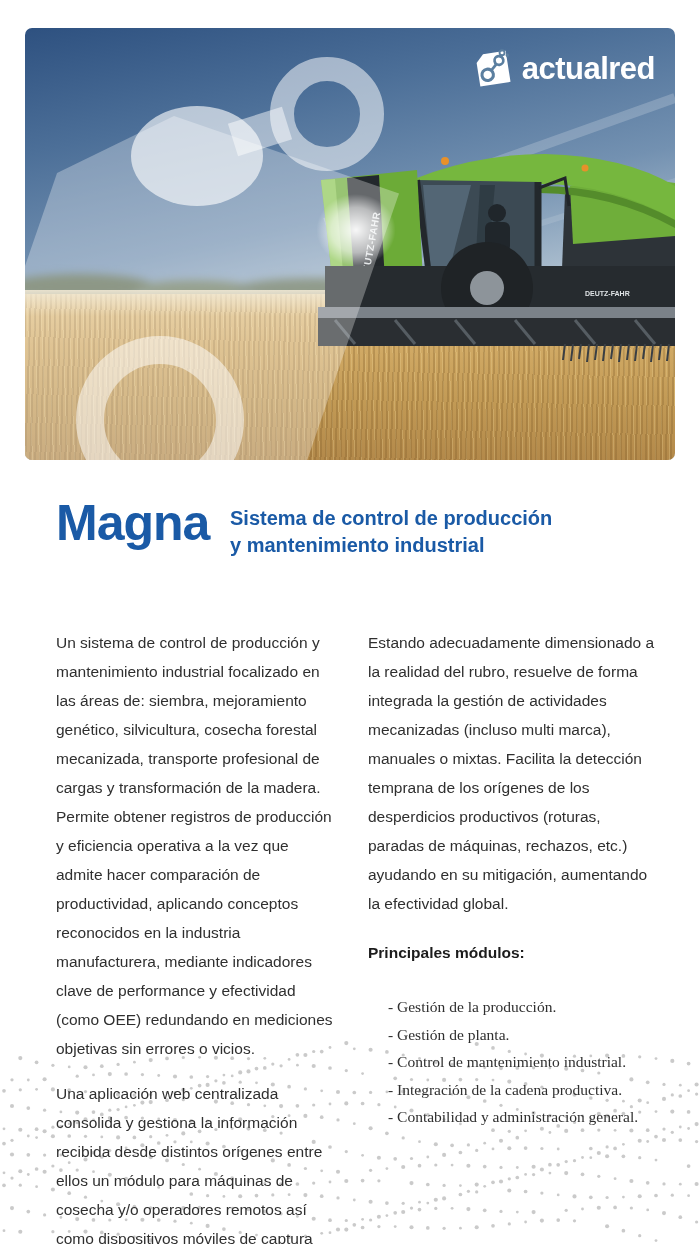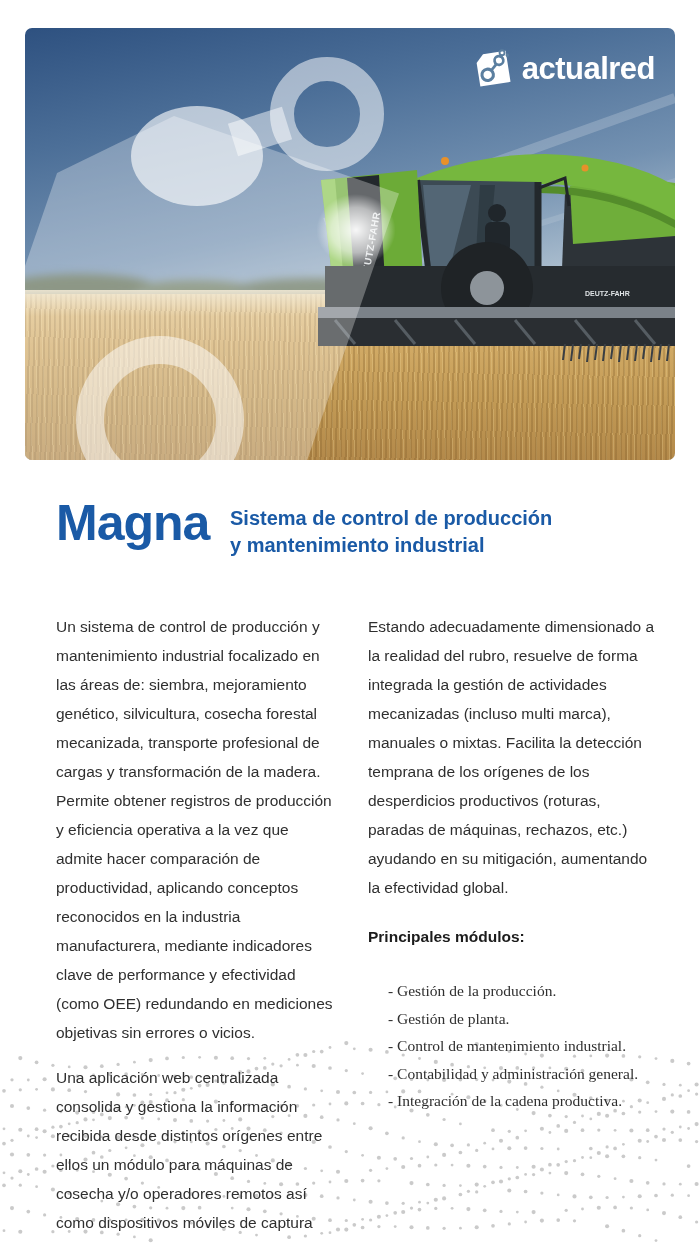--- a/index.html
+++ b/index.html
@@ -30,21 +30,21 @@
   
   .magna{position:absolute;left:56px;top:498px;font-size:50px;font-weight:700;
          letter-spacing:-1px;color:#1a5aa6;line-height:1;}
   .subtitle{position:absolute;left:230px;top:505px;font-size:20px;font-weight:700;
          color:#1a5aa6;line-height:27px;}
 
   
   .col{position:absolute;top:612px;font-size:15.5px;line-height:29px;color:#2f2f2f;z-index:2;}
   .col-left{left:56px;width:278px;}
   .col-right{left:368px;width:292px;}
-  .col p{margin:0 0 16px 0;}
+  .col p{margin:16px 0 16px 0;}
   .modules-heading{font-weight:700;color:#1c1c1c;margin:20px 0 26px 0;font-size:15.5px;}
   .modules{list-style:none;margin:16px;padding:0;font-family:Liberation Serif, serif;}
   .modules li{line-height:27.5px;padding-left:4px;}
 
   
   .dots{position:absolute;left:0;top:1040px;width:700px;height:204px;z-index:1;}
 </style>
 </head>
 <body>
 
@@ -169,22 +169,22 @@
     <p>Una aplicación web centralizada consolida y gestiona la información recibida desde distintos orígenes entre ellos un módulo para máquinas de cosecha y/o operadores remotos así como dispositivos móviles de captura de datos en vivero, campo, taller y planta industrial.</p>
   </div>
 
   <div class="col col-right">
     <p>Estando adecuadamente dimensionado a la realidad del rubro, resuelve de forma integrada la gestión de actividades mecanizadas (incluso multi marca), manuales o mixtas. Facilita la detección temprana de los orígenes de los desperdicios productivos (roturas, paradas de máquinas, rechazos, etc.) ayudando en su mitigación, aumentando la efectividad global.</p>
     <div class="modules-heading">Principales módulos:</div>
     <ul class="modules">
       <li>- Gestión de la producción.</li>
       <li>- Gestión de planta.</li>
       <li>- Control de mantenimiento industrial.</li>
+      <li>- Integración de la cadena productiva.</li>
       <li>- Contabilidad y administración general.</li>
-      <li>- Integración de la cadena productiva.</li>
     </ul>
   </div>
 
   <svg class="dots" id="dots-svg" viewBox="0 0 700 204">
       <circle cx="20.3" cy="18.1" r="2.06" fill="#c4c4c4" opacity="0.9"></circle>
       <circle cx="36.6" cy="22.3" r="1.84" fill="#c4c4c4" opacity="0.9"></circle>
       <circle cx="52.9" cy="25.3" r="1.62" fill="#c4c4c4" opacity="0.9"></circle>
       <circle cx="69.2" cy="26.9" r="1.40" fill="#c4c4c4" opacity="0.9"></circle>
       <circle cx="85.5" cy="27.2" r="2.06" fill="#c4c4c4" opacity="0.9"></circle>
       <circle cx="101.8" cy="26.2" r="1.84" fill="#c4c4c4" opacity="0.9"></circle>

